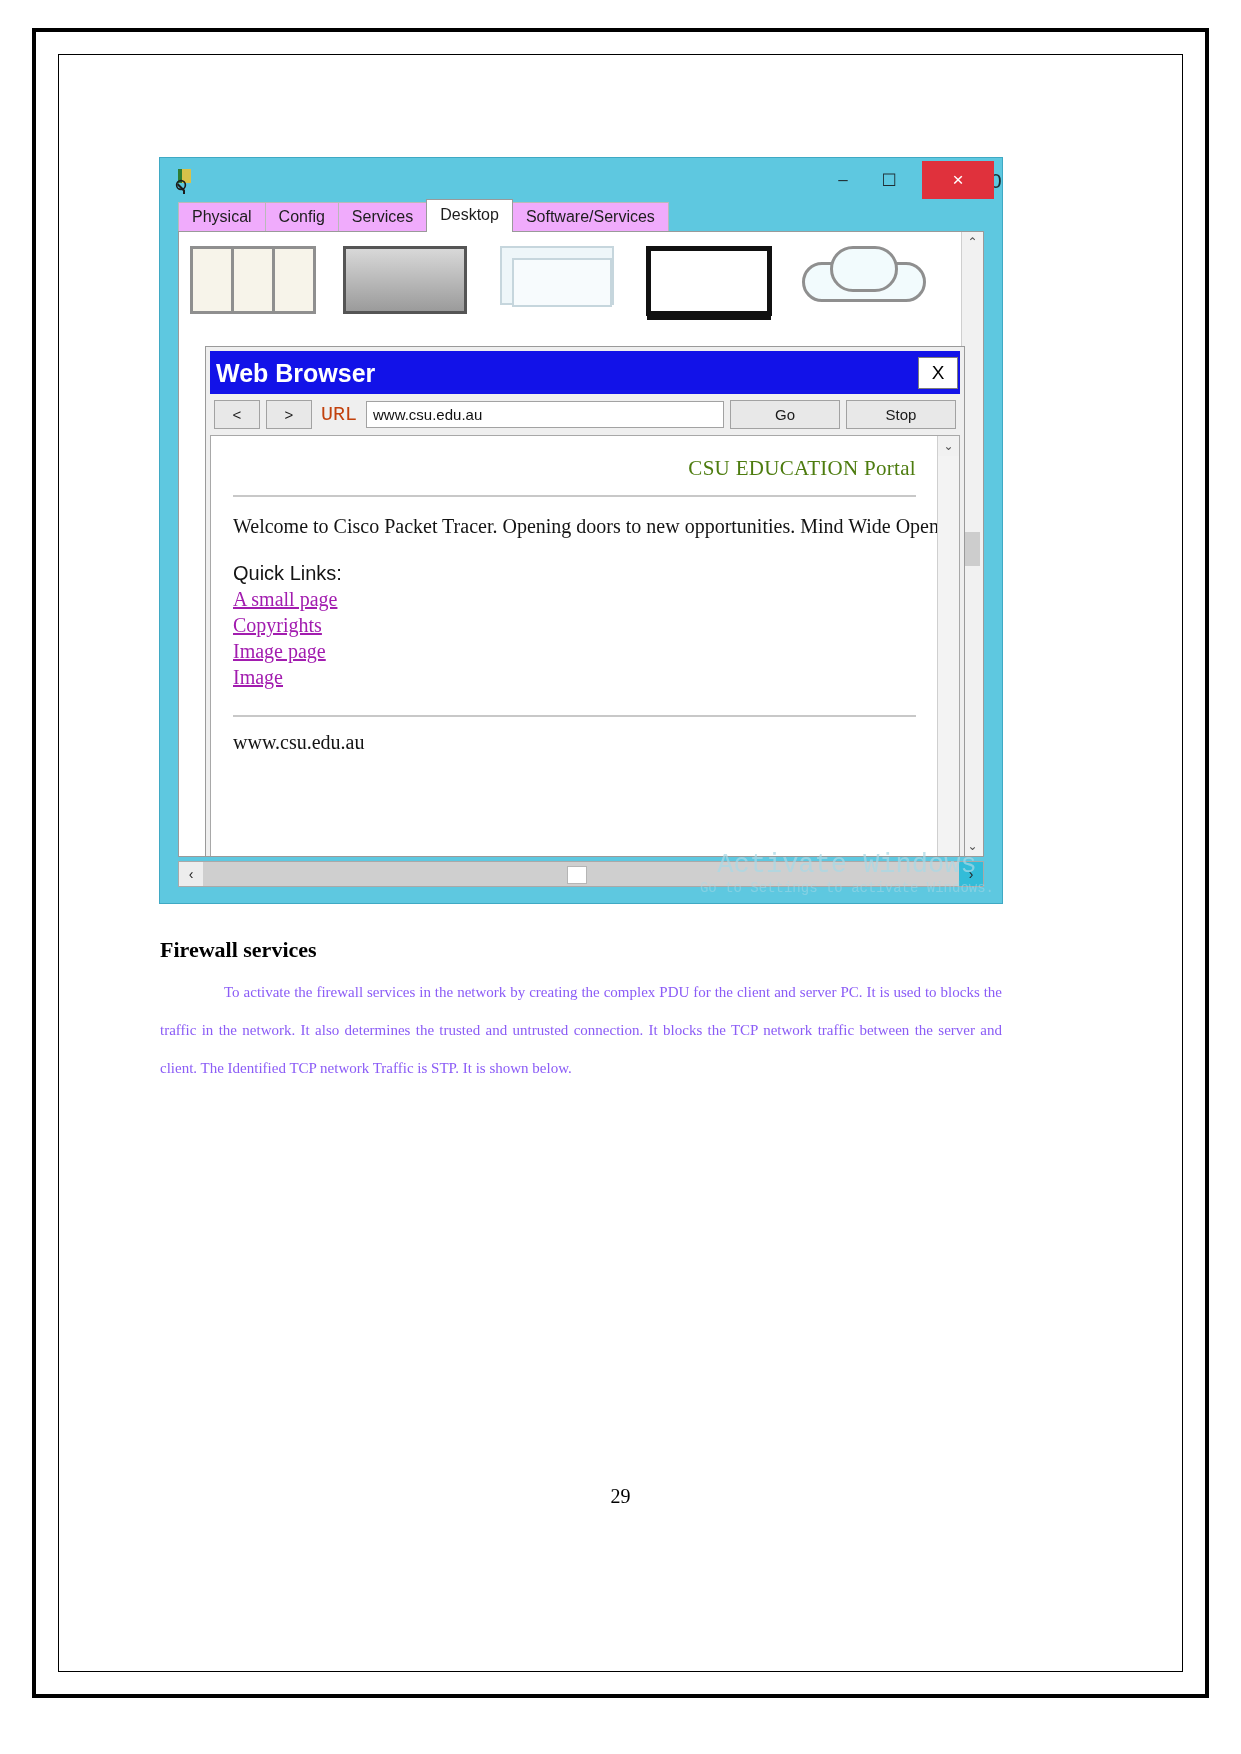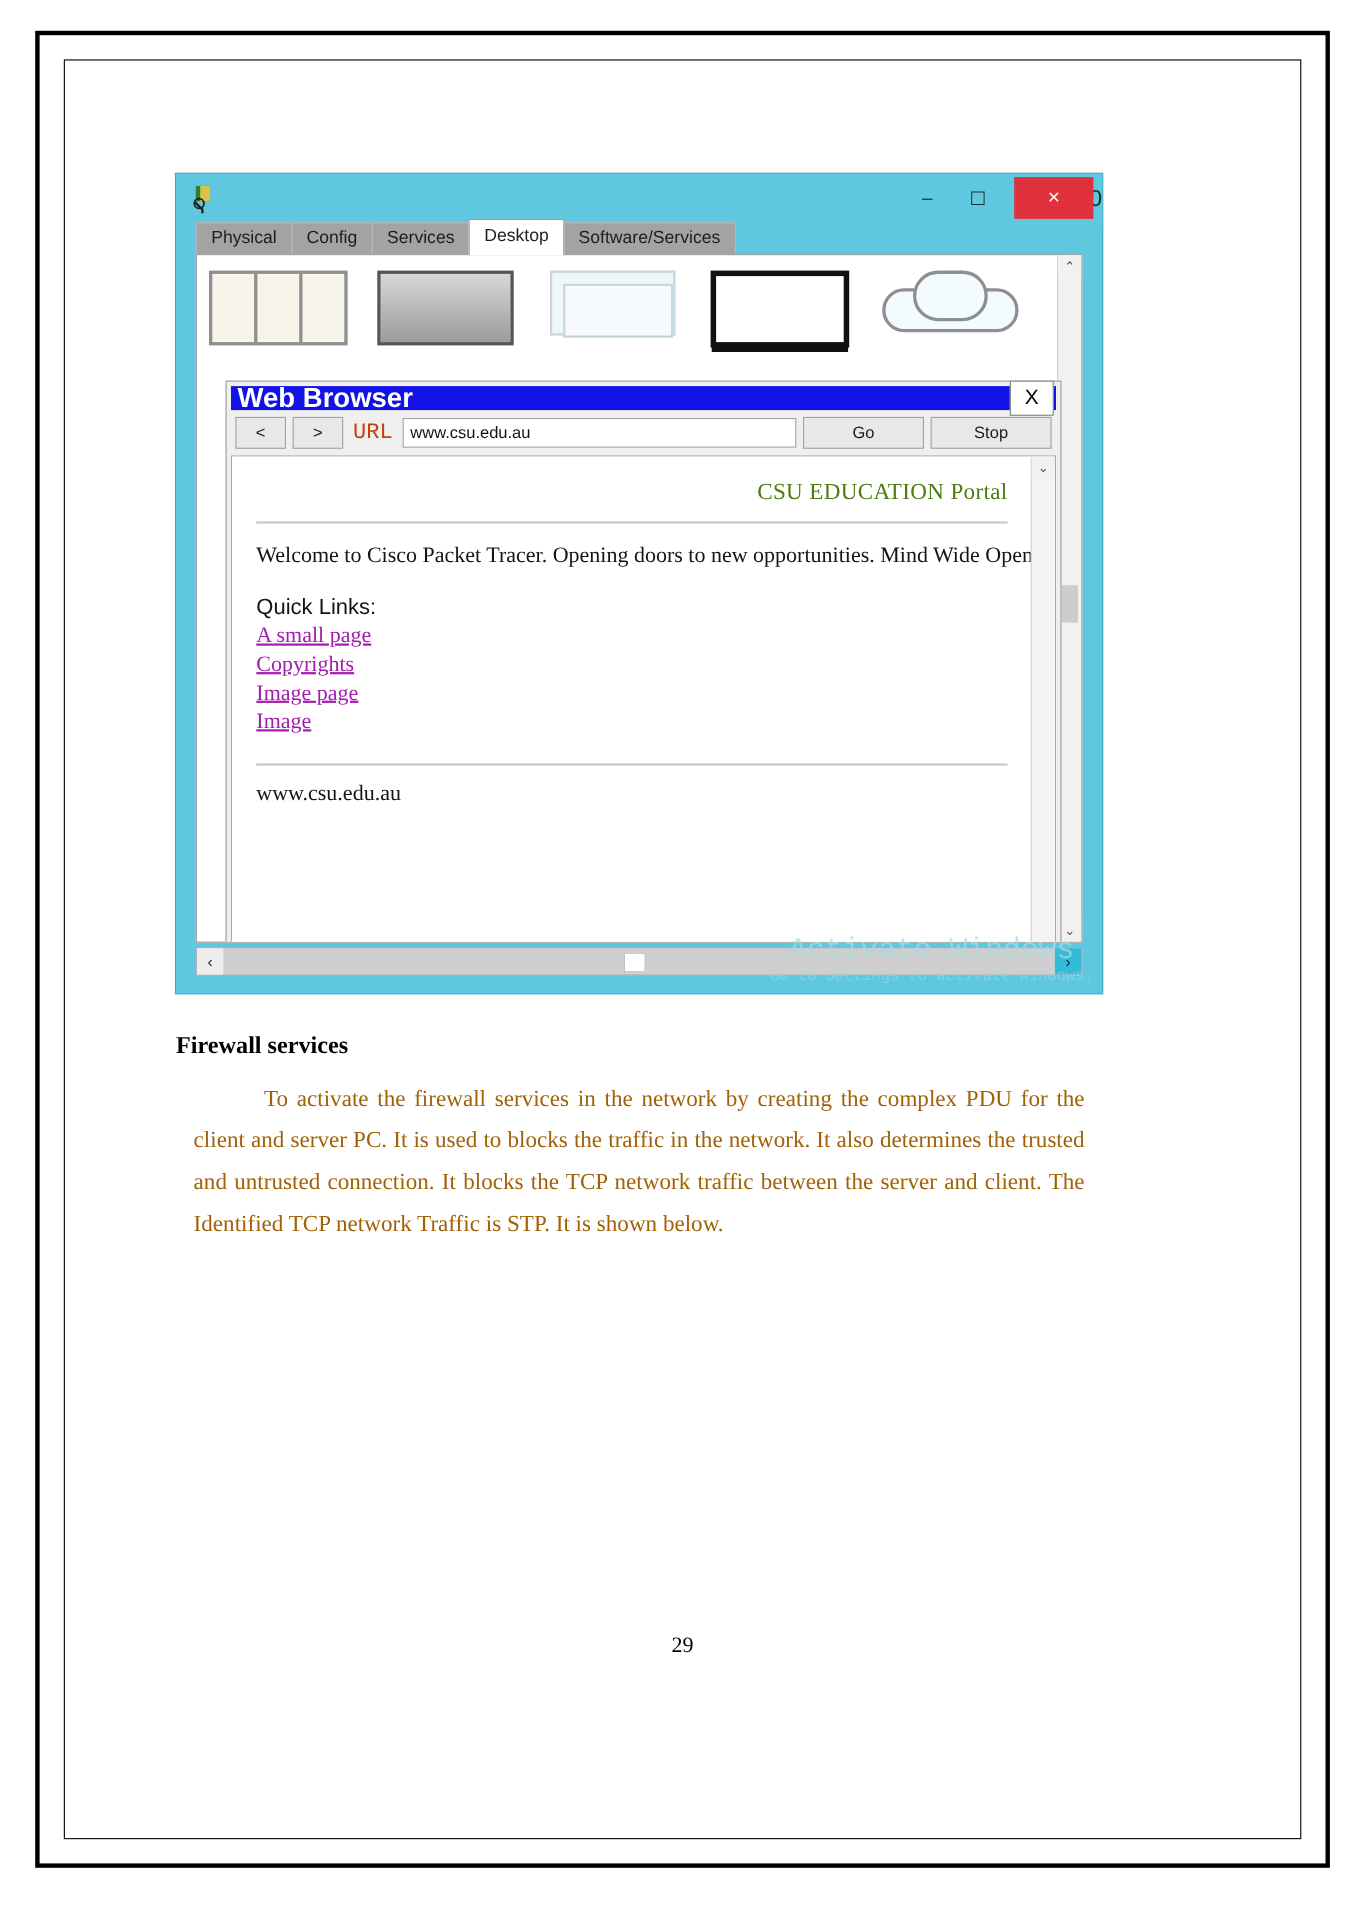--- a/index.html
+++ b/index.html
@@ -102,21 +102,21 @@
     top: 44px;
     right: 18px;
     height: 30px;
     display: flex;
     align-items: flex-end;
     font-family: "Liberation Sans", sans-serif;
     font-size: 16px;
     color: #1d1d1d;
   }
   .pt-tab {
-    background: #a3a3a3;
+    background: #f0abfc;
     border: 1px solid #b9b9b9;
     border-bottom: none;
     padding: 4px 13px 5px 13px;
     margin-right: -1px;
     height: 20px;
     line-height: 20px;
     box-sizing: content-box;
     cursor: default;
     white-space: nowrap;
   }
@@ -209,21 +209,21 @@
     top: 114px;
     width: 760px;
     height: 590px;
     background: #efefef;
     border: 1px solid #9a9a9a;
     box-sizing: border-box;
     z-index: 10;
     padding: 4px;
   }
   #wb-titlebar {
-    height: 22px;
+    height: 43px;
     background: #1212e8;
     display: flex;
     align-items: center;
     justify-content: space-between;
     padding: 0 0 0 6px;
   }
   #wb-title {
     font-family: "Liberation Sans", sans-serif;
     font-size: 25px;
     font-weight: bold;
@@ -415,26 +415,26 @@
   }
   #section-heading {
     font-family: "Liberation Serif", serif;
     font-size: 22px;
     font-weight: bold;
     color: #000000;
     margin: 16px 0 10px 0;
   }
   #body-paragraph {
     font-family: "Liberation Serif", serif;
-    font-size: 21px;
+    font-size: 15px;
     line-height: 38px;
-    color: #a16207;
+    color: #8b5cf6;
     text-align: justify;
     text-indent: 64px;
-    margin: 16px;
+    margin: 0;
   }
   #page-number {
     position: absolute;
     left: 0; right: 0;
     top: 1430px;
     text-align: center;
     font-family: "Liberation Serif", serif;
     font-size: 20px;
     color: #000000;
   }

